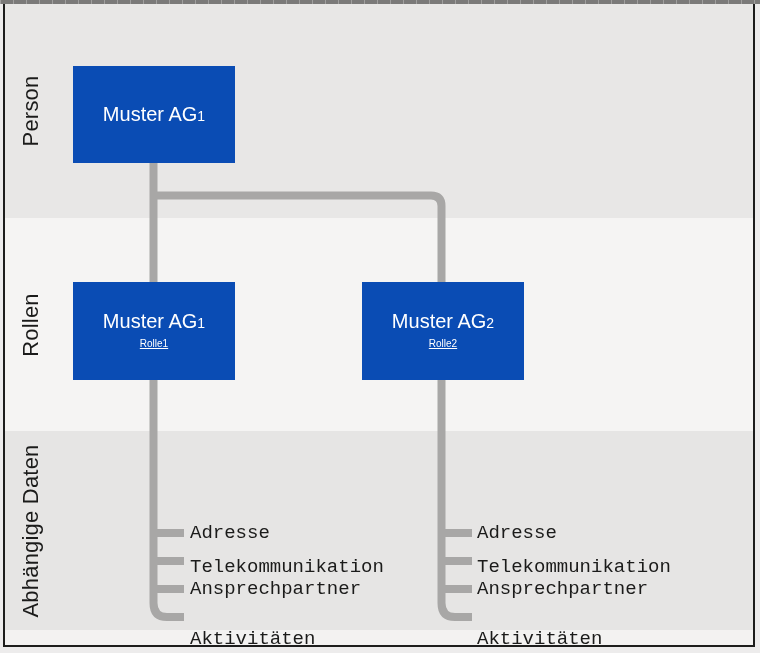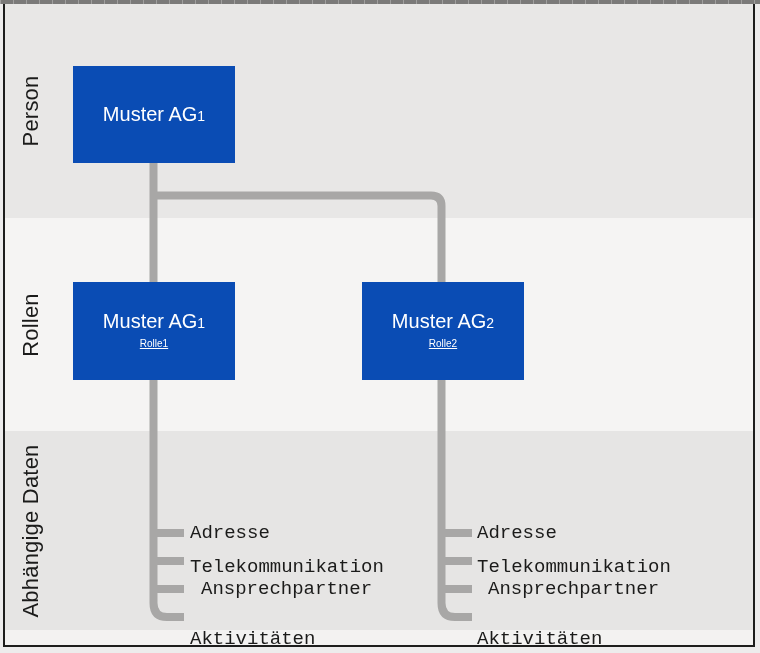--- a/index.html
+++ b/index.html
@@ -77,21 +77,21 @@
   .dep-item{
     position:absolute;
     font-size:19px;line-height:22px;color:var(--text,#1b1b1a);
     white-space:nowrap;
     font-family:Liberation Mono, monospace;
   }
   .dep-left{left:190px;}
   .dep-right{left:477px;}
   .dep-y0{top:522px;}
   .dep-y1{top:556px;}
-  .dep-y2{top:578px;margin-left:11px;}
+  .dep-y2{top:578px;}
   .dep-y3{top:628px;}
 </style>
 </head>
 <body>
 
 <div class="page">
 
   <div class="top-strip"></div>
 
   <div class="frame">

